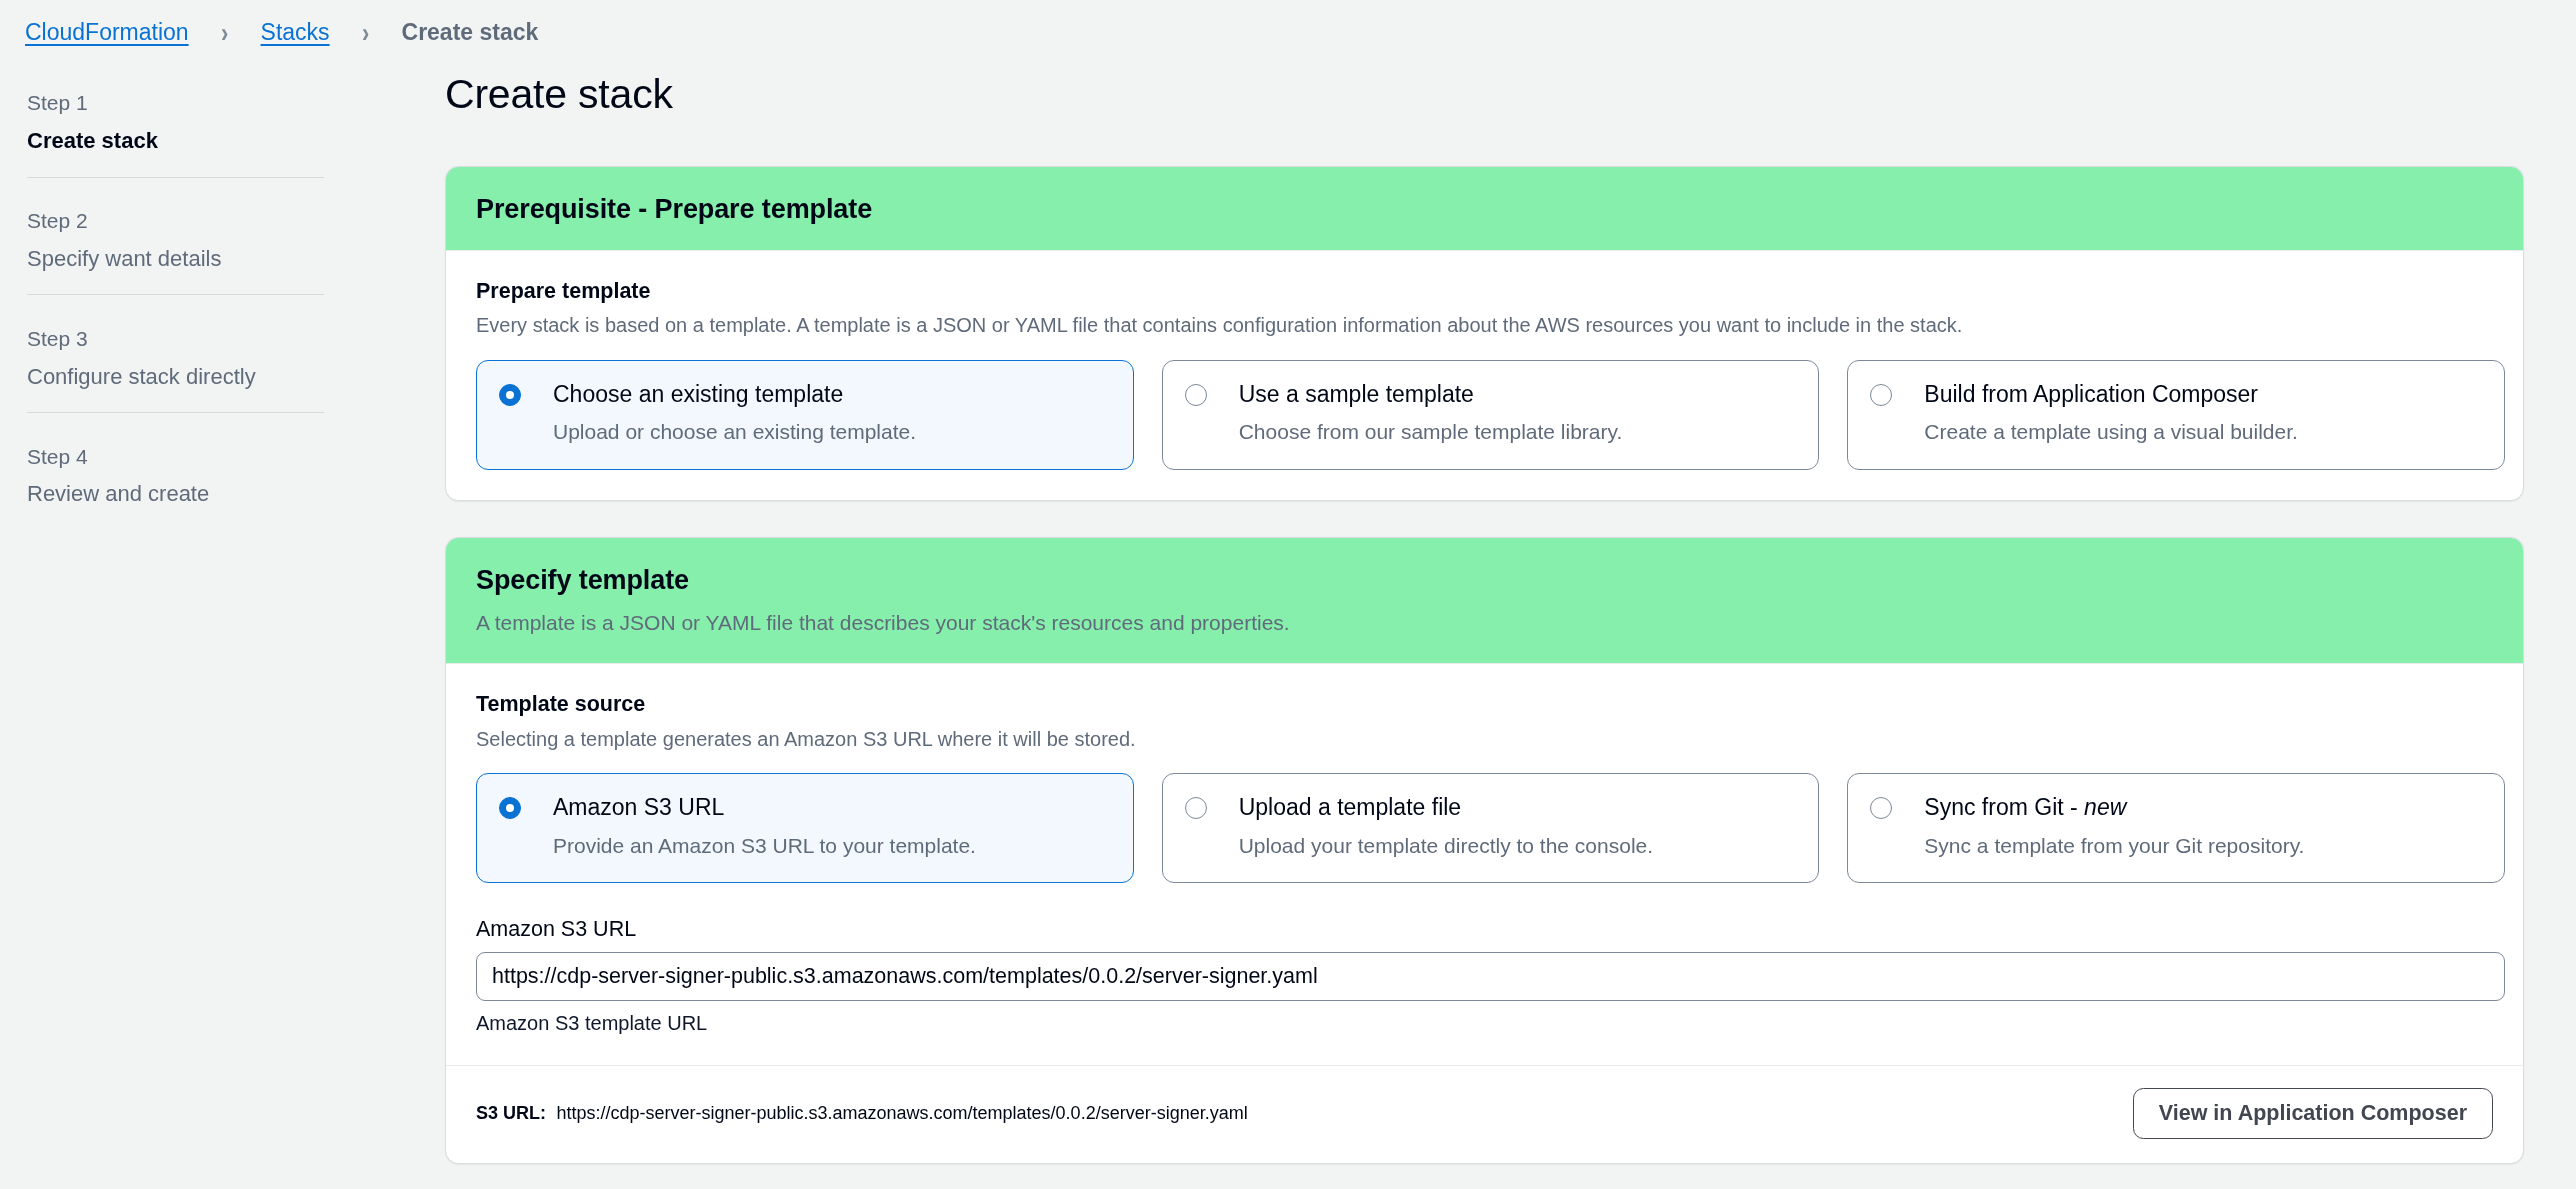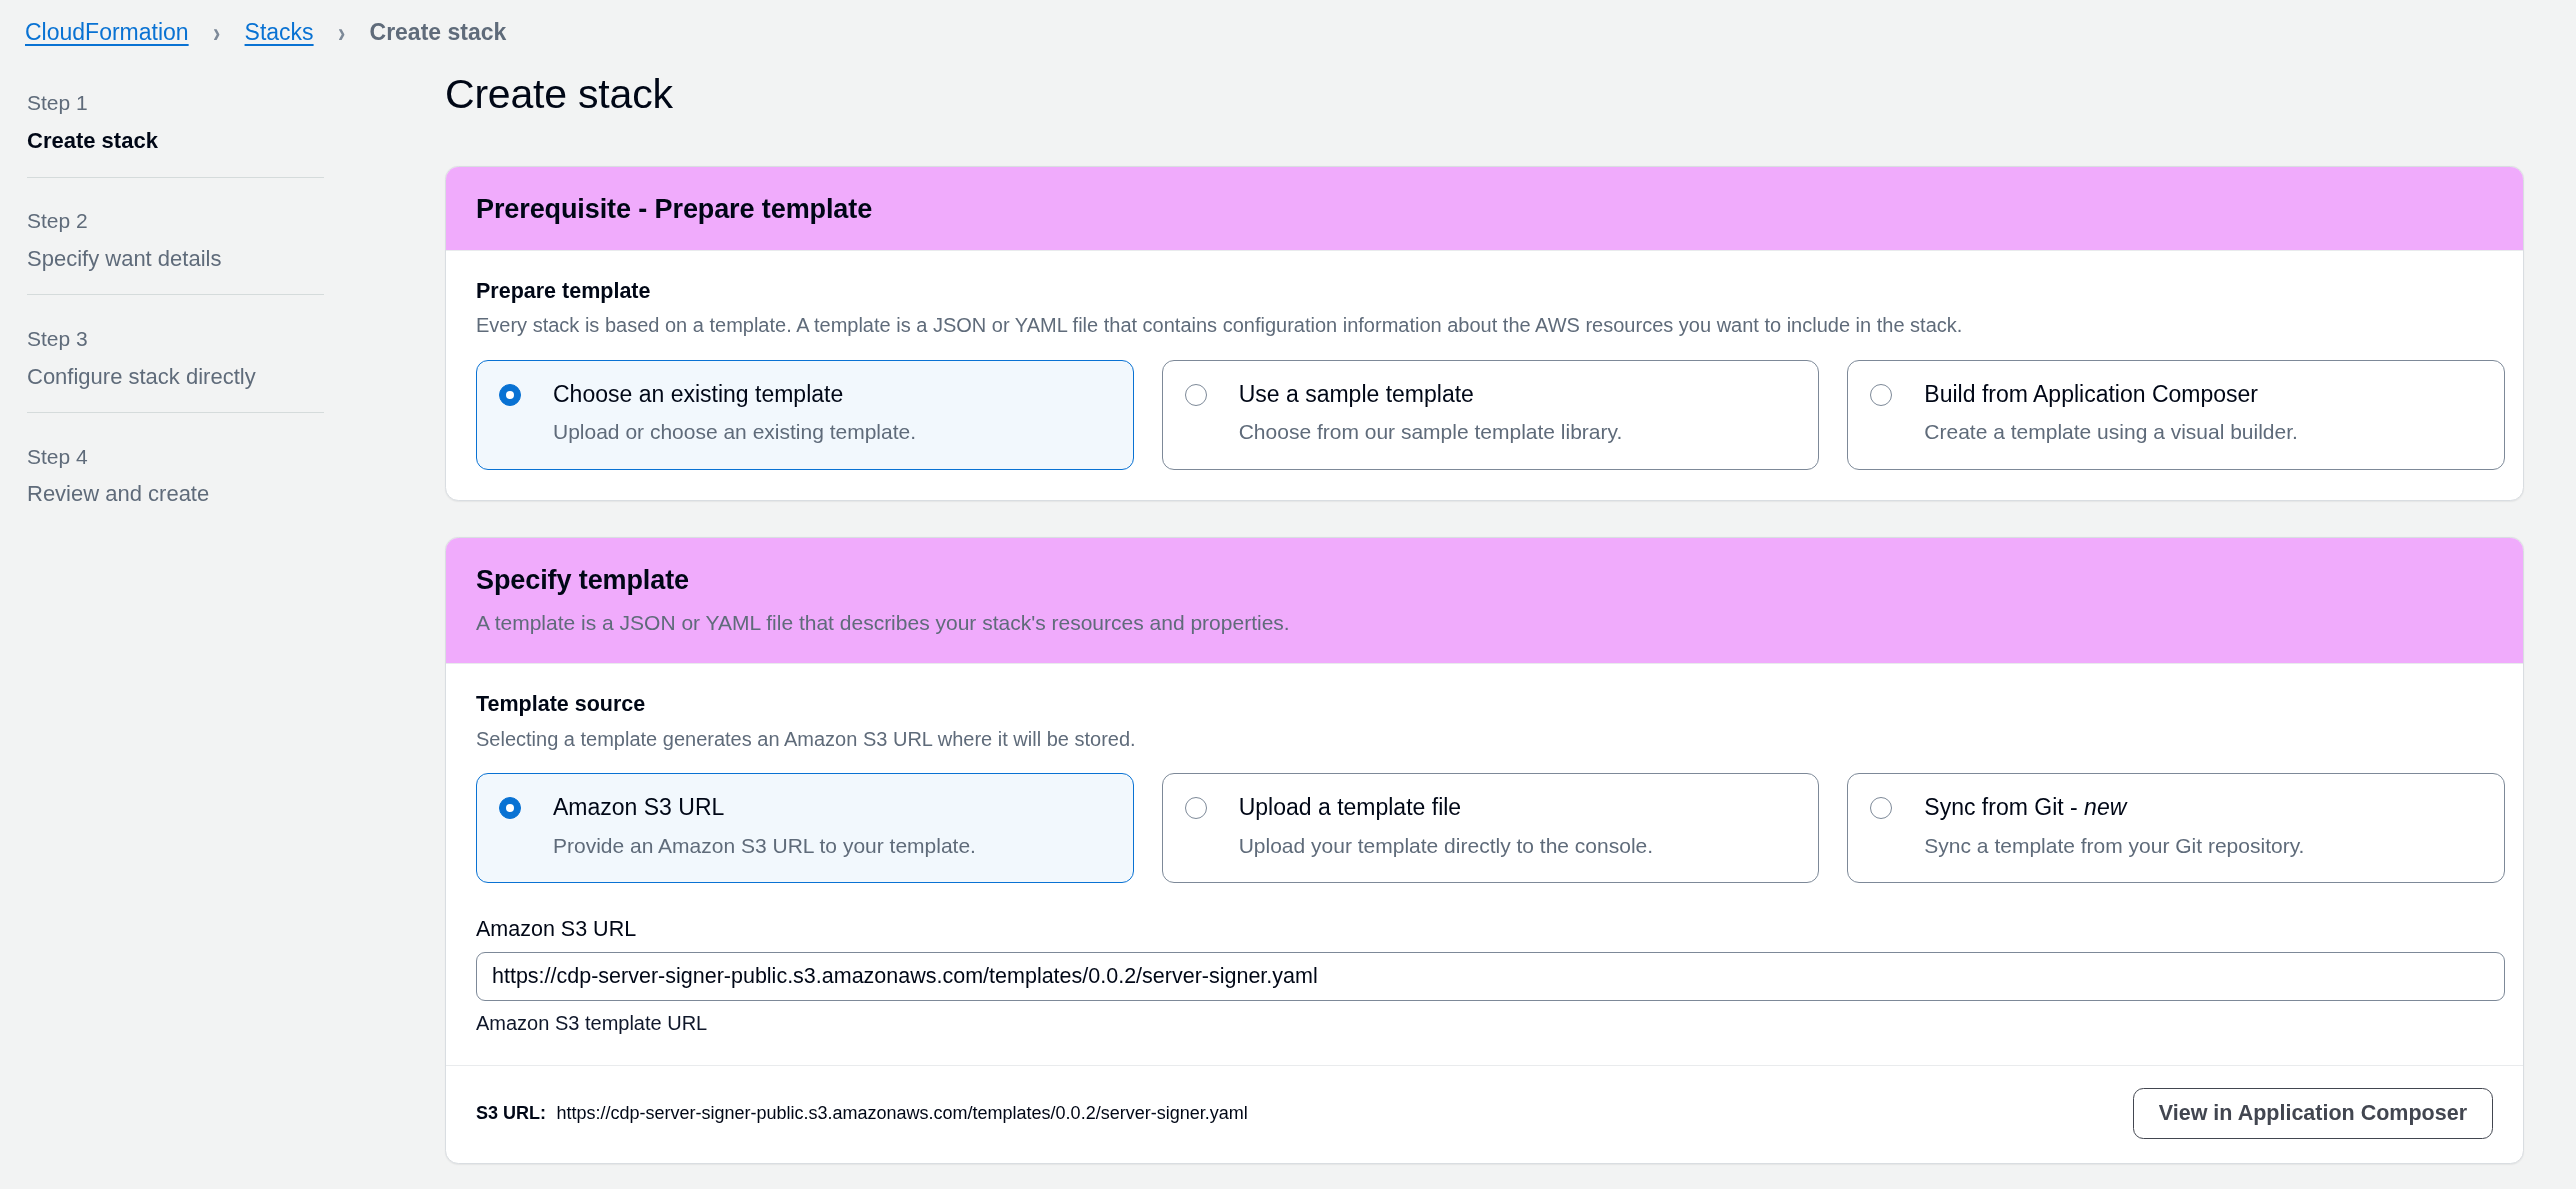--- a/index.html
+++ b/index.html
@@ -11,21 +11,21 @@
     color: #16191f;
     -webkit-font-smoothing: antialiased;
   }
 
   .page { position: relative; width: 2576px; height: 1189px; overflow: hidden; }
 
   
   .breadcrumb {
     position: absolute;
     left: 25px; top: 19.3px;
-    display: flex; align-items: center; gap: 8px;
+    display: flex; align-items: center; gap: 16px;
     font-size: 23px;
   }
   .crumb-link {
     color: #0972d3;
     text-decoration: underline;
     text-underline-offset: 3.7px;
     cursor: pointer;
     white-space: nowrap;
   }
   .crumb-current { color: #5f6b7a; font-weight: bold; white-space: nowrap; }
@@ -79,21 +79,21 @@
   }
 
   .container {
     background: #ffffff;
     border: 0.7px solid #d9dde1;
     border-radius: 13.4px;
     box-shadow: 0 0.7px 1.5px rgba(0,7,22,0.06);
     overflow: hidden;
   }
   .container-header {
-    background: #f0abfc;
+    background: #86efac;
     border-bottom: 0.7px solid #e9ebed;
     padding: 27px 30px 25px 30px;
   }
   .container-header h2 {
     font-size: 27px;
     font-weight: bold;
     color: #000716;
     letter-spacing: -0.1px;
   }
   .container-header .sub {

